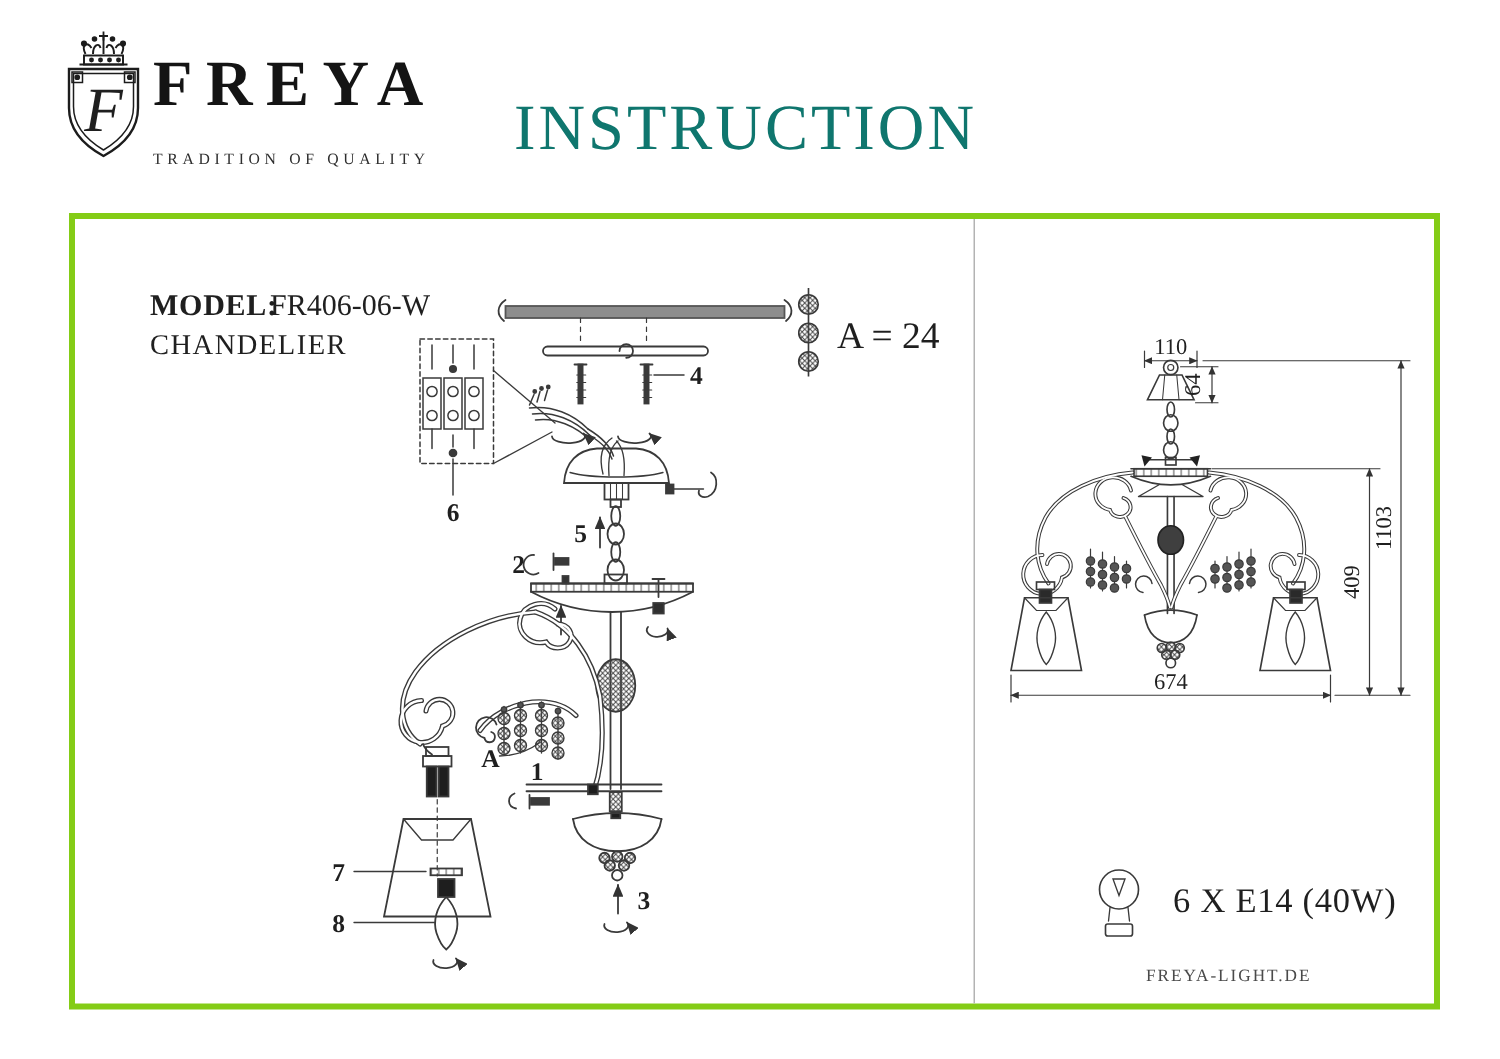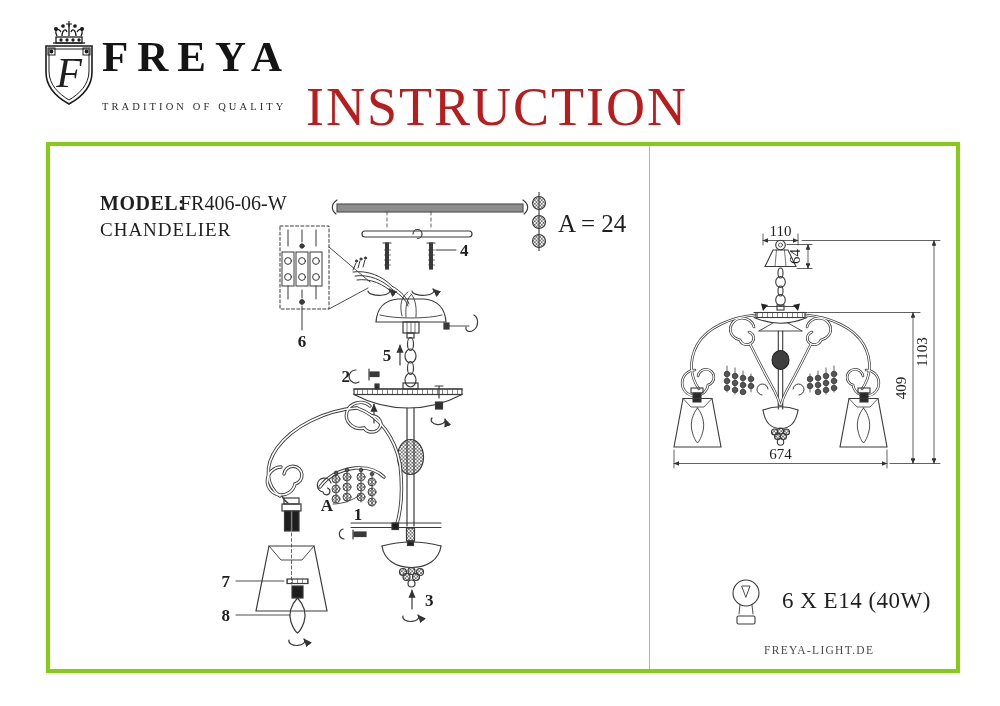--- a/index.html
+++ b/index.html
@@ -2,21 +2,21 @@
 <html><head>
 <meta charset="utf-8">
 <style>
   html,body{margin:0;padding:0;background:#ffffff;width:1000px;height:706px;overflow:hidden;
     font-family:"Liberation Serif","DejaVu Serif",serif;color:#1a1a1a;}
   .abs{position:absolute;}
   #header-logo{left:36px;top:14px;}
   #brand-block{left:102px;top:34px;}
   #brand-name{font-size:43px;font-weight:bold;letter-spacing:9px;color:#141414;line-height:46px;}
   #brand-tagline{font-size:10.5px;letter-spacing:3.1px;color:#2e2e2e;margin-top:21px;}
-  #page-title{left:497px;top:76px;transform:translateX(-50%);font-size:54px;letter-spacing:2px;color:#b91c1c;white-space:nowrap;}
+  #page-title{left:497px;top:61px;transform:translateX(-50%);font-size:43px;letter-spacing:2px;color:#0f766e;white-space:nowrap;}
   #main-box{left:46px;top:142px;width:906px;height:523px;border:4px solid #84cc16;}
   #divider{left:599px;top:0;width:1px;height:523px;background:#b3b3b3;}
   svg text{font-family:"Liberation Serif","DejaVu Serif",serif;fill:#1f1f1f;stroke:none;}
   .plbl{font-size:17px;font-weight:bold;}
   .dim{font-size:15px;}
   .model-b{font-size:20px;font-weight:bold;letter-spacing:.5px;}
   .model-v{font-size:20px;}
   .model-t{font-size:19px;letter-spacing:1px;}
   .anote{font-size:25px;}
   .spec{font-size:23px;letter-spacing:.5px;}

